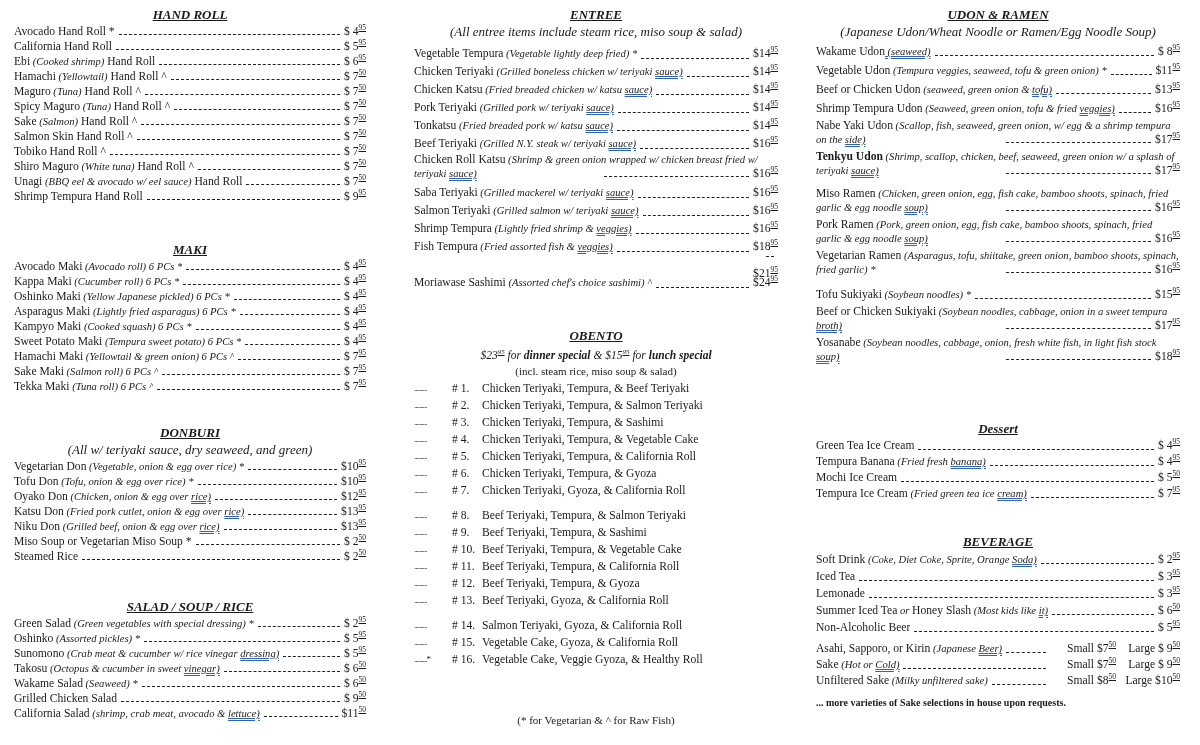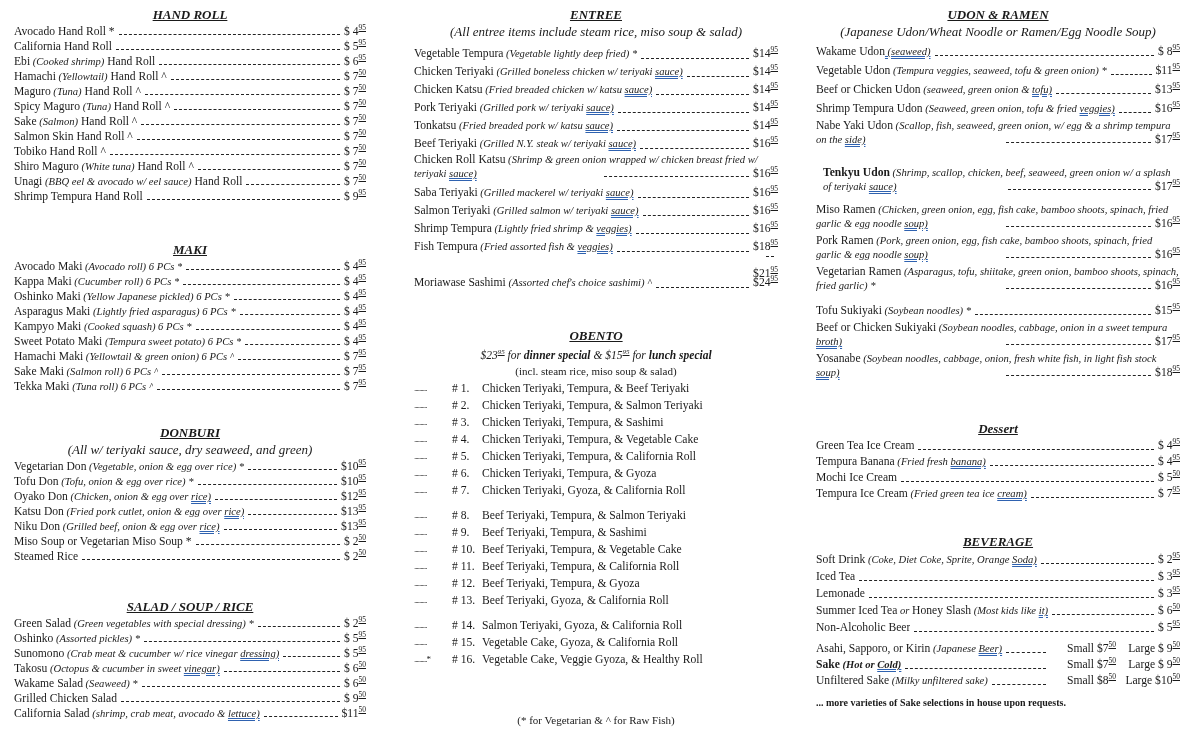--- a/index.html
+++ b/index.html
@@ -418,28 +418,28 @@
         <div class="row" style="height: 17px; line-height: 17px; margin-bottom: 2px;">
           <span style="flex: 0 1 auto; overflow: hidden;"><span class="nm">Beef or Chicken Udon</span><span class="ds"> (seaweed, green onion &amp; </span><span class="ds sp">tofu)</span></span>
           <span class="dash"></span>
           <span class="pr"><span>$13</span><sup>95</sup></span>
         </div>
         <div class="row" style="height: 17px; line-height: 17px; margin-bottom: 2px;">
           <span style="flex: 0 1 auto; overflow: hidden;"><span class="nm">Shrimp Tempura Udon</span><span class="ds"> (Seaweed, green onion, tofu &amp; fried </span><span class="ds sp">veggies)</span></span>
           <span class="dash"></span>
           <span class="pr"><span>$16</span><sup>95</sup></span>
         </div>
-        <div class="row two" style="margin-bottom: 19px;">
+        <div class="row two" style="margin-bottom: 3px;">
           <div style="line-height: 14px;"><span class="nm">Nabe Yaki Udon</span><span class="ds"> (Scallop, fish, seaweed, green onion, w/ egg &amp; a shrimp tempura on the </span><span class="ds sp">side)</span></div>
           <div class="line2" style="margin-top: -14px; height: 14px; justify-content: flex-end;">
             <span class="dash" style="flex: 0 0 auto; width: 40%;"></span>
             <span class="pr"><span>$17</span><sup>95</sup></span>
           </div>
         </div>
-        <div class="row two" style="margin-bottom: 3px; margin-left: 7px;">
+        <div class="row two" style="margin-bottom: 3px;">
           <div style="line-height: 14px;"><span class="nm bold">Tenkyu Udon</span><span class="ds"> (Shrimp, scallop, chicken, beef, seaweed, green onion w/ a splash of teriyaki </span><span class="ds sp">sauce)</span></div>
           <div class="line2" style="margin-top: -14px; height: 14px; justify-content: flex-end;">
             <span class="dash" style="flex: 0 0 auto; width: 40%;"></span>
             <span class="pr"><span>$17</span><sup>95</sup></span>
           </div>
         </div>
         <div class="gap" style="height: 6px;"></div>
         <div class="row two" style="margin-bottom: 3px;">
           <div style="line-height: 14px;"><span class="nm">Miso Ramen</span><span class="ds"> (Chicken, green onion, egg, fish cake, bamboo shoots, spinach, fried garlic &amp; egg noodle </span><span class="ds sp">soup)</span></div>
           <div class="line2" style="margin-top: -14px; height: 14px; justify-content: flex-end;">
@@ -539,21 +539,21 @@
       </div>
     <div class="gap" style="height:5px"></div>
     <div id="bev-sized">
         <div class="bev3">
           <span style="flex: 0 1 auto;"><span class="nm">Asahi, Sapporo, or Kirin</span><span class="ds"> (Japanese </span><span class="ds sp">Beer)</span></span>
           <span class="dash"></span>
           <span class="sz"><span>Small $7</span><sup style="font-size: 7.5px; text-decoration: underline;">50</sup></span>
           <span class="lg"><span>Large $ 9</span><sup style="font-size: 7.5px; text-decoration: underline;">50</sup></span>
         </div>
         <div class="bev3">
-          <span style="flex: 0 1 auto; font-weight: bold;"><span class="nm">Sake</span><span class="ds"> (Hot or </span><span class="ds sp">Cold)</span></span>
+          <span style="flex: 0 1 auto;"><span class="nm">Sake</span><span class="ds"> (Hot or </span><span class="ds sp">Cold)</span></span>
           <span class="dash"></span>
           <span class="sz"><span>Small $7</span><sup style="font-size: 7.5px; text-decoration: underline;">50</sup></span>
           <span class="lg"><span>Large $ 9</span><sup style="font-size: 7.5px; text-decoration: underline;">50</sup></span>
         </div>
         <div class="bev3">
           <span style="flex: 0 1 auto;"><span class="nm">Unfiltered Sake</span><span class="ds"> (Milky unfiltered sake)</span></span>
           <span class="dash"></span>
           <span class="sz"><span>Small $8</span><sup style="font-size: 7.5px; text-decoration: underline;">50</sup></span>
           <span class="lg"><span>Large $10</span><sup style="font-size: 7.5px; text-decoration: underline;">50</sup></span>
         </div>

